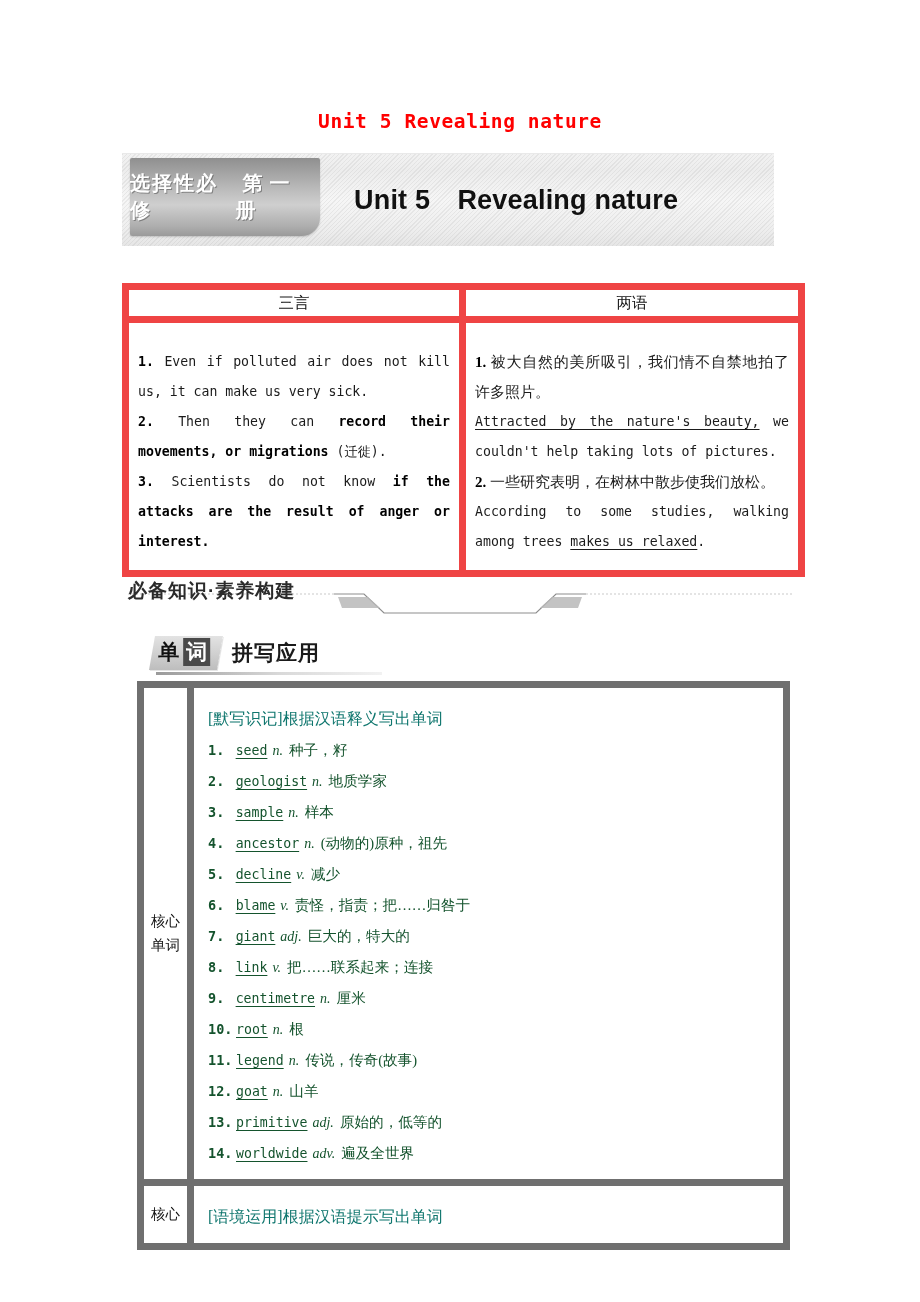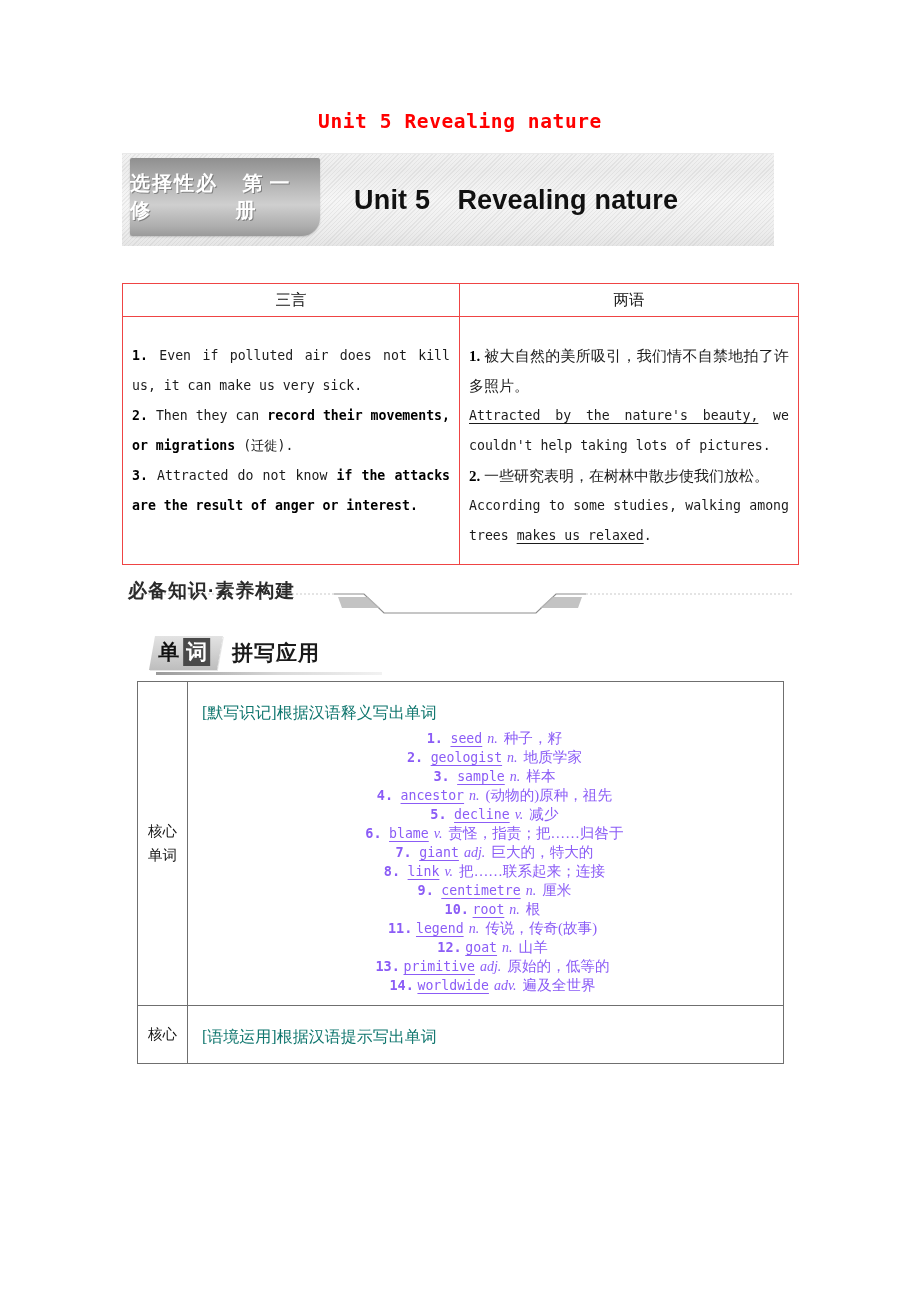--- a/index.html
+++ b/index.html
@@ -76,21 +76,21 @@
     z-index: 2;
   }
 
   
   table.doc {
     position: absolute;
     border-collapse: collapse;
     table-layout: fixed;
   }
   table.doc td, table.doc th {
-    border: 1px solid #ef4444;
+    border: 7px solid #ef4444;
     vertical-align: middle;
     font-weight: normal;
   }
 
   
   #sentence-table { left: 122px; top: 283px; width: 676px; }
   #sentence-table th {
     height: 33px;
     text-align: center;
     font-family: "Liberation Serif", "DejaVu Serif", serif;
@@ -201,24 +201,23 @@
     color: #0f766e;
     margin-top: 7px;
   }
   ol.vocab-list {
     list-style: none;
     margin: 0; padding: 0;
   }
   ol.vocab-list li {
     font-family: "Liberation Serif", "DejaVu Serif", serif;
     font-size: 14.5px;
-    line-height: 19px;
-    color: #8b5cf6;
+    line-height: 30px;
+    color: #14532d;
     white-space: nowrap;
-    text-align: center;
   }
   ol.vocab-list li .num {
     display: inline-block;
     min-width: 24px;
     font-weight: bold;
     font-family: "DejaVu Sans Mono", "Liberation Mono", monospace;
     font-size: 13.5px;
   }
   ol.vocab-list li .word {
     font-family: "DejaVu Sans Mono", "Liberation Mono", monospace;
@@ -260,21 +259,21 @@
         <th>三言</th>
         <th>两语</th>
       </tr>
     </thead>
     <tbody>
       <tr>
         <td class="cell">
           <div class="mono" id="left-col">
               <div class="para just"><b>1. </b><span>Even if polluted air does not kill us, it can make us very sick.</span></div>
               <div class="para just"><b>2. </b><span>Then they can </span><b>record their movements, or migrations</b><span> (迁徙).</span></div>
-              <div class="para just"><b>3. </b><span>Attracted do not know </span><b>if the attacks are the result of anger or interest.</b></div>
+              <div class="para just"><b>3. </b><span>Scientists do not know </span><b>if the attacks are the result of anger or interest.</b></div>
             </div>
         </td>
         <td class="cell">
           <div class="mono" id="right-col">
               <div>
                 <div class="para cn just"><b>1. </b>被大自然的美所吸引，我们情不自禁地拍了许多照片。</div>
                 <div class="para just"><u>Attracted by the nature's beauty,</u> we couldn't help taking lots of pictures.</div>
               </div>
               <div>
                 <div class="para cn just"><b>2. </b>一些研究表明，在树林中散步使我们放松。</div>

